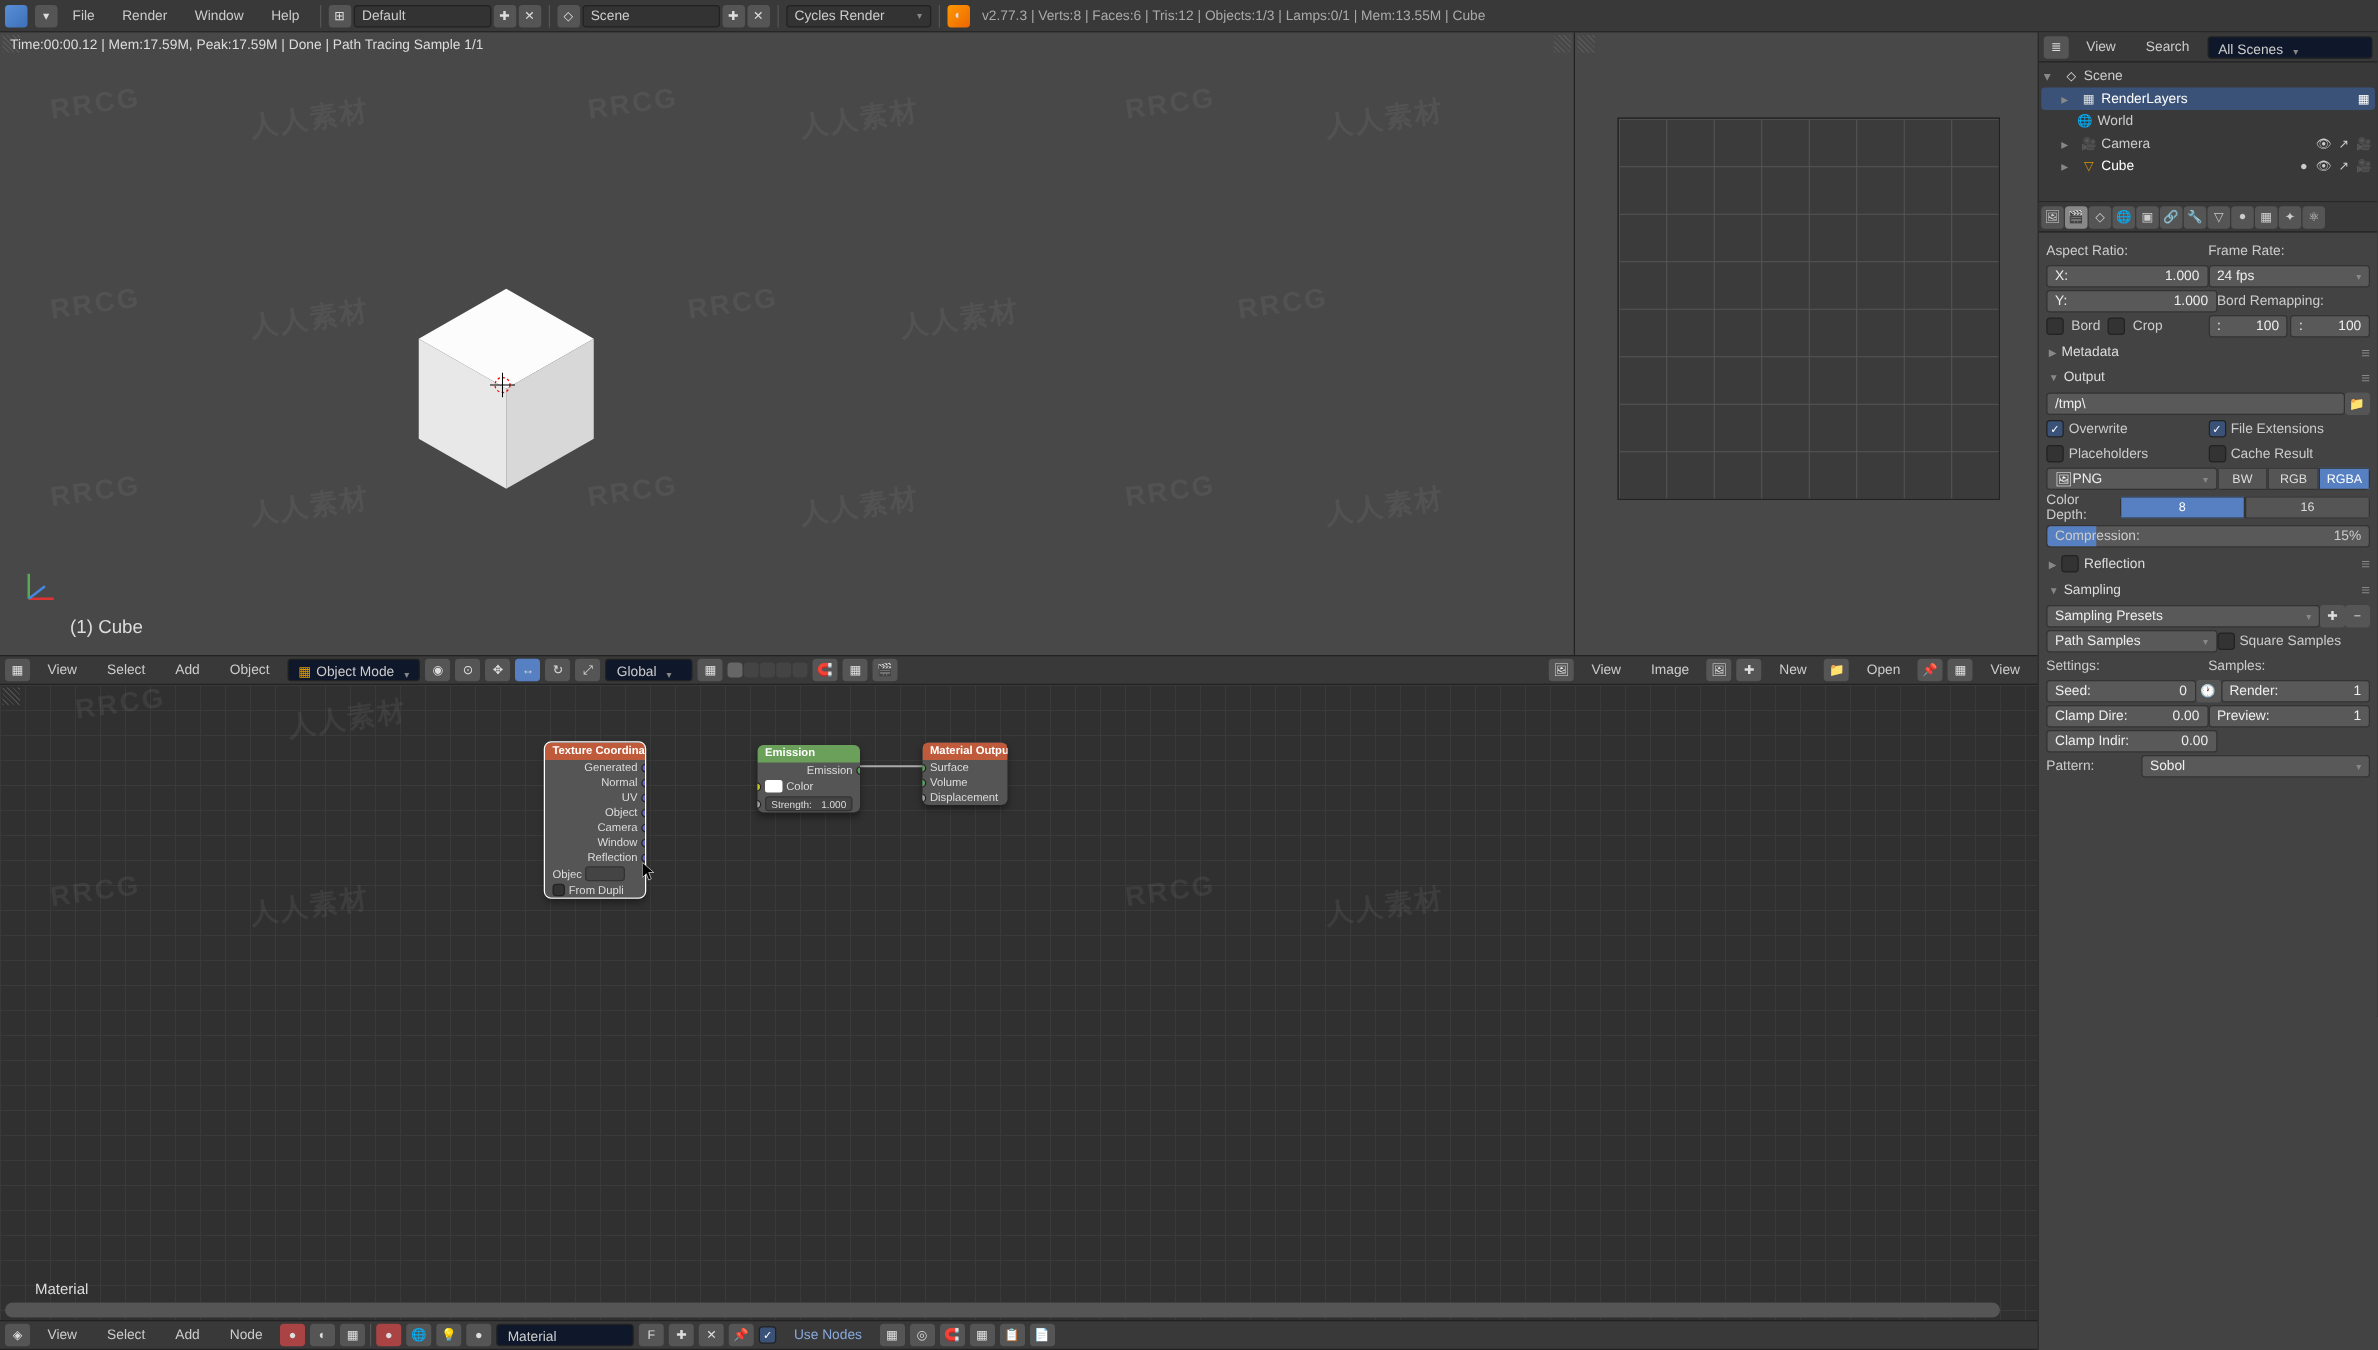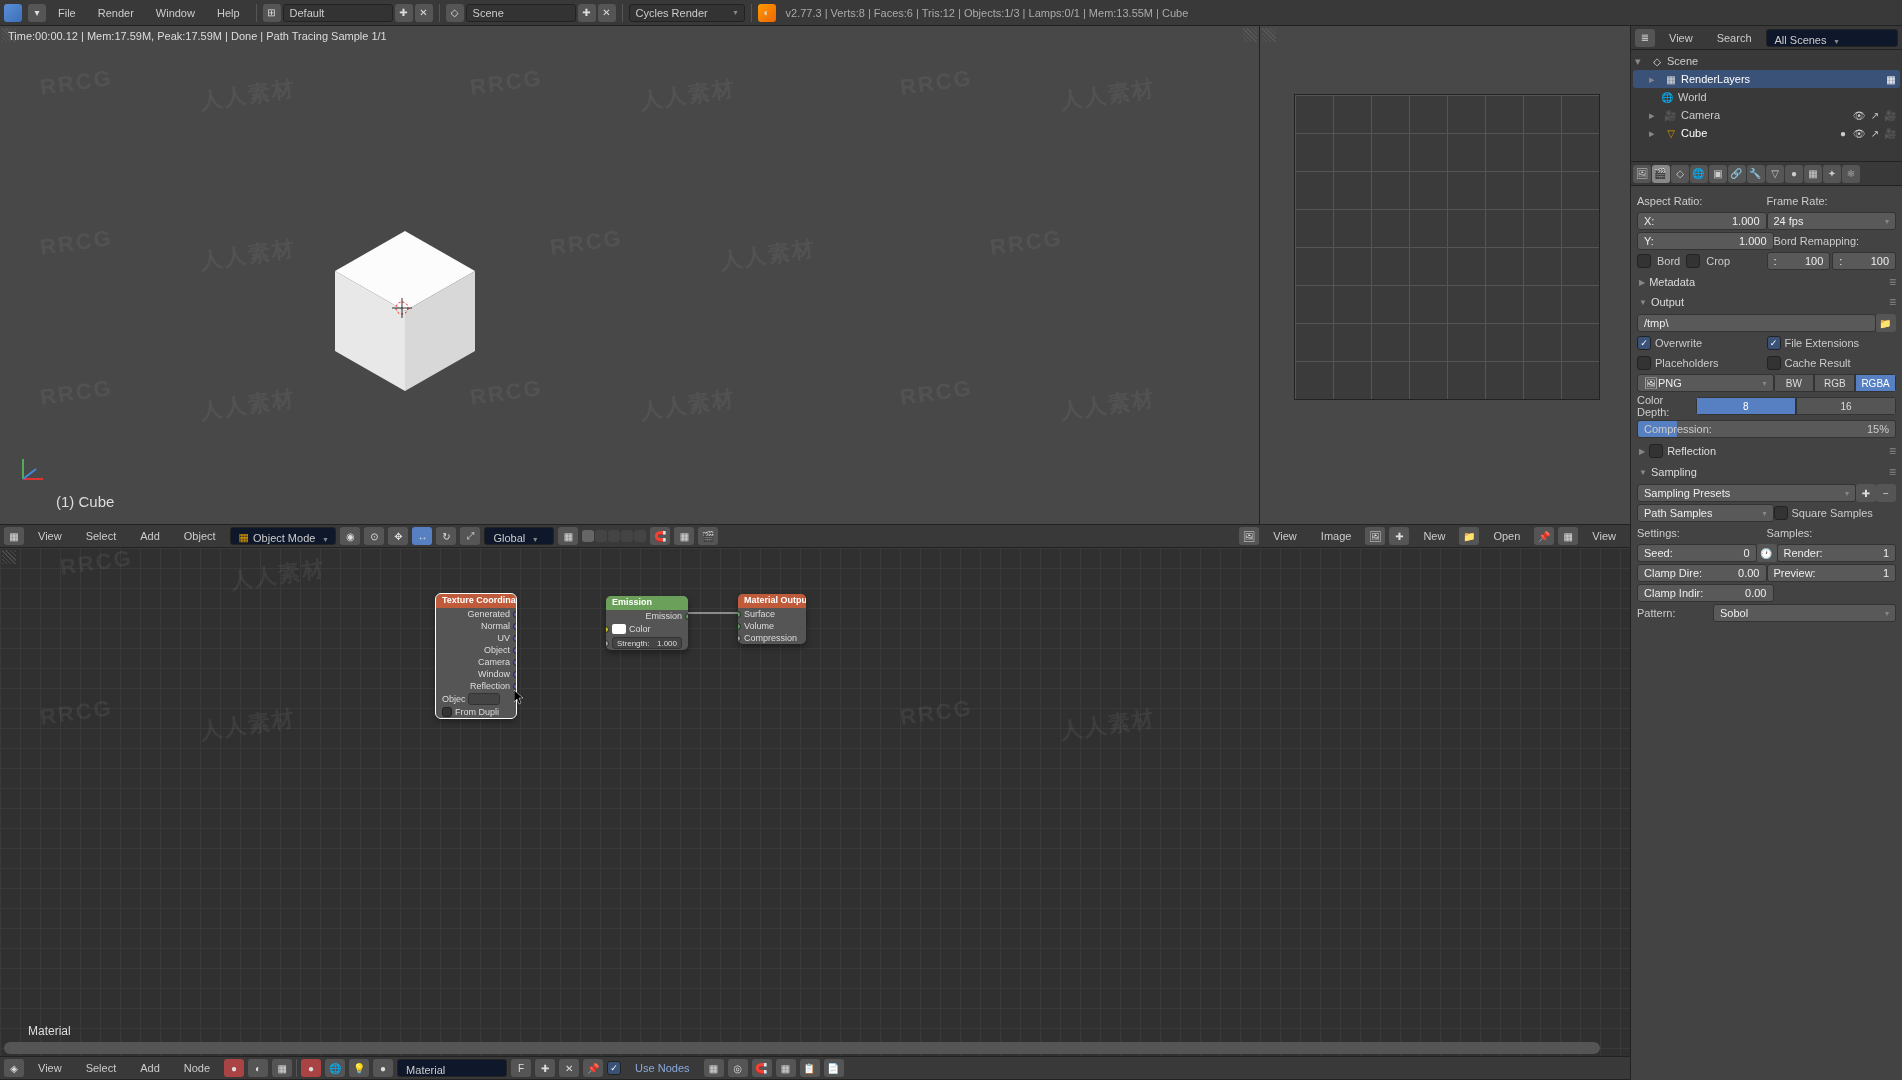--- a/index.html
+++ b/index.html
@@ -285,21 +285,21 @@
         <div class="node-row left">
             <span class="node-socket in" style="background:#5aa05a"></span>
             <span>Surface</span>
           </div>
         <div class="node-row left">
             <span class="node-socket in" style="background:#5aa05a"></span>
             <span>Volume</span>
           </div>
         <div class="node-row left">
             <span class="node-socket in value"></span>
-            <span>Compression</span>
+            <span>Displacement</span>
           </div>
       </div>
 
       <div class="mouse-cursor" style="left:514px; top:142px">
         <svg viewBox="0 0 12 16">
             <path d="M0 0 L0 12 L3 9 L5 14 L7 13 L5 8 L9 8 Z" fill="#000" stroke="#fff" stroke-width="0.5"></path>
           </svg>
       </div>
 
       <div class="node-label">Material</div>

